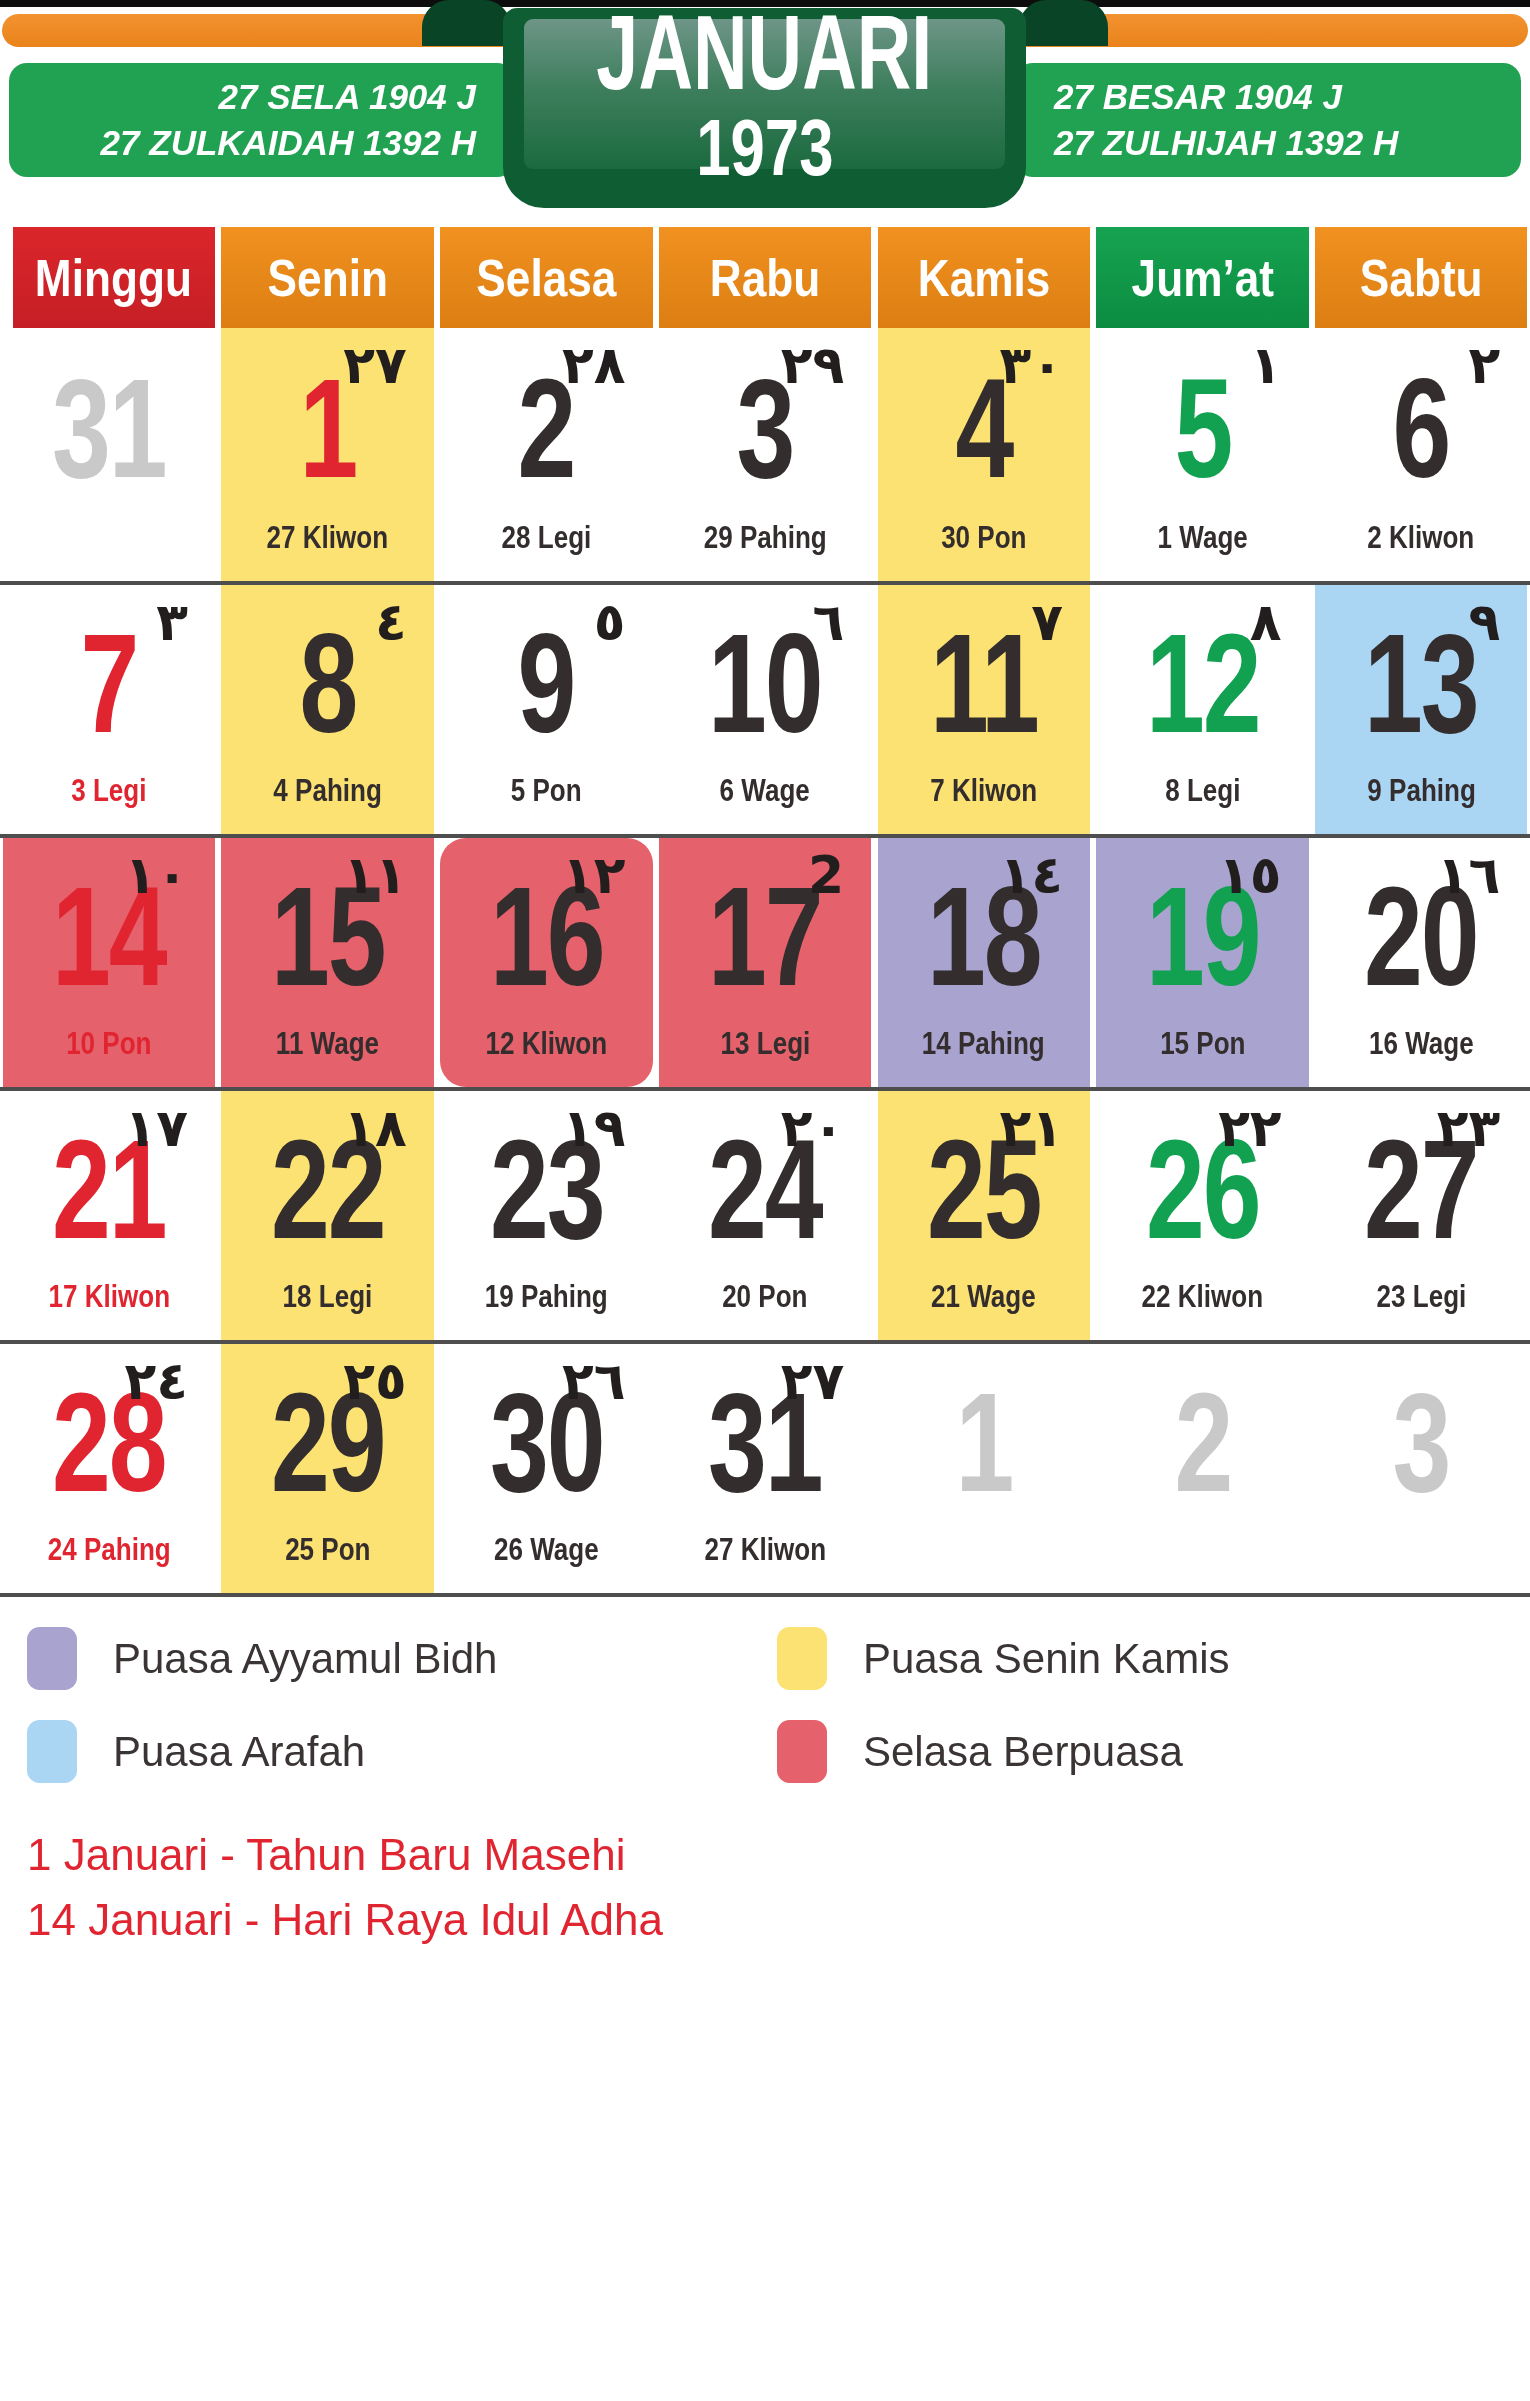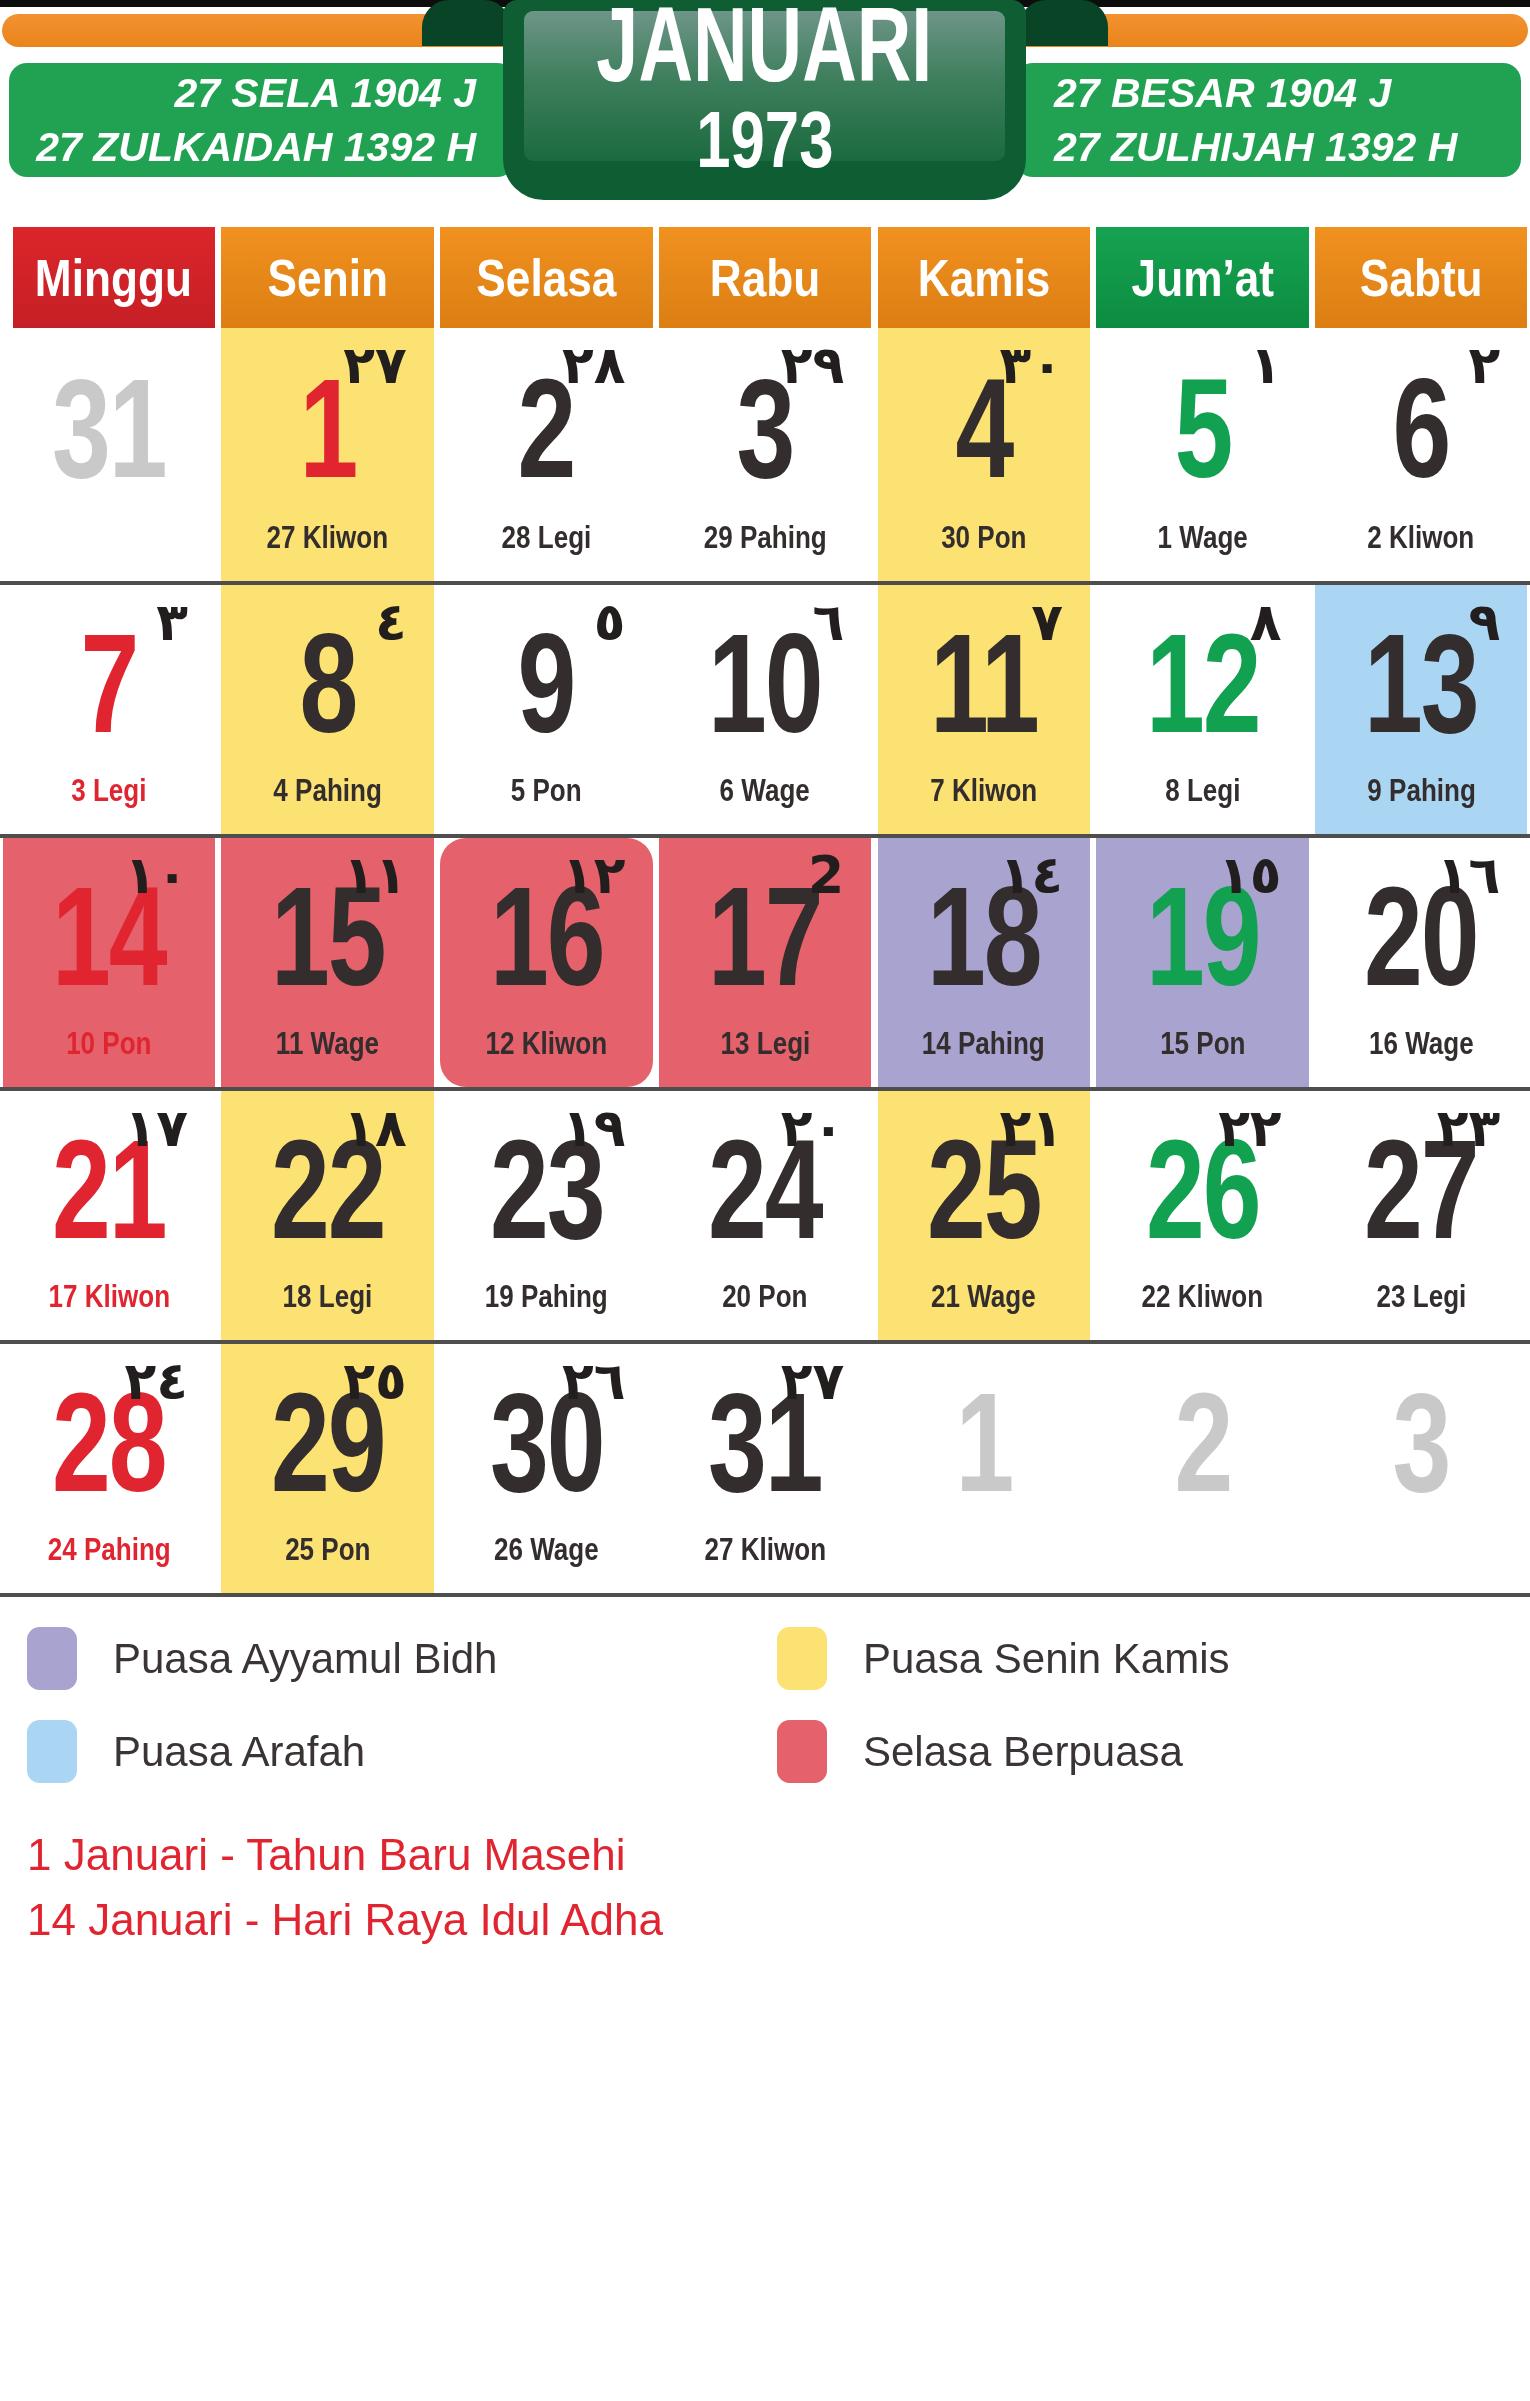--- a/index.html
+++ b/index.html
@@ -7,28 +7,28 @@
   body { font-family:"Liberation Sans", sans-serif; }
   .page { position:relative; width:1530px; height:2401px; background:#ffffff; overflow:hidden; }
 
   
   .cal-header { position:relative; height:198px; }
   .top-strip { position:absolute; top:0; left:0; right:0; height:7.1px; background:#0d0d0d; }
   .orange-bar { position:absolute; top:14.3px; left:1.8px; right:1.8px; height:33px; border-radius:17px;
                 background:linear-gradient(180deg,#F29330 0%,#EA831B 100%); z-index:1; }
   .hijri-box { position:absolute; top:63px; height:114px; width:506px; border-radius:18px;
                background:#21A152; color:#ffffff; display:flex; flex-direction:column; justify-content:center;
-               font-style:italic; font-weight:bold; font-size:41px; line-height:1.32; z-index:1; }
+               font-style:italic; font-weight:bold; font-size:35px; line-height:1.32; z-index:1; }
   .hijri-box.left  { left:9px;  align-items:flex-end;  padding-right:39px; }
   .hijri-box.right { right:9px; align-items:flex-start; padding-left:39px; }
   .ear { position:absolute; top:0; width:89px; height:46px; background:#0A4426; z-index:2;
          border-radius:27px 27px 0 0; }
   .ear.left  { left:422px; }
   .ear.right { right:422px; }
-  .month-badge { position:absolute; top:0; left:503px; width:523px; height:200px; z-index:3;
+  .month-badge { position:absolute; top:8px; left:503px; width:523px; height:200px; z-index:3;
                  background:#0F5E33; border-radius:14.3px 14.3px 41px 41px; }
   .badge-inner { position:absolute; top:10.7px; left:21.4px; right:21.4px; height:150px; border-radius:9px;
                  background:linear-gradient(180deg,#6E9588 0%,#3E7F5D 45%,#1B6A3F 100%);
                  display:flex; flex-direction:column; align-items:center; justify-content:center; color:#ffffff; }
   .month-name { font-size:105px; font-weight:bold; line-height:1; transform:scaleX(0.72); letter-spacing:0; }
   .badge-year { font-size:79px; font-weight:bold; line-height:1; margin-top:3.6px; transform:scaleX(0.78); }
 
   
   .weekday-row { display:grid; grid-template-columns:repeat(7,1fr); gap:6.3px; padding:0 2.7px;
                  margin-top:29px; height:101px; }

